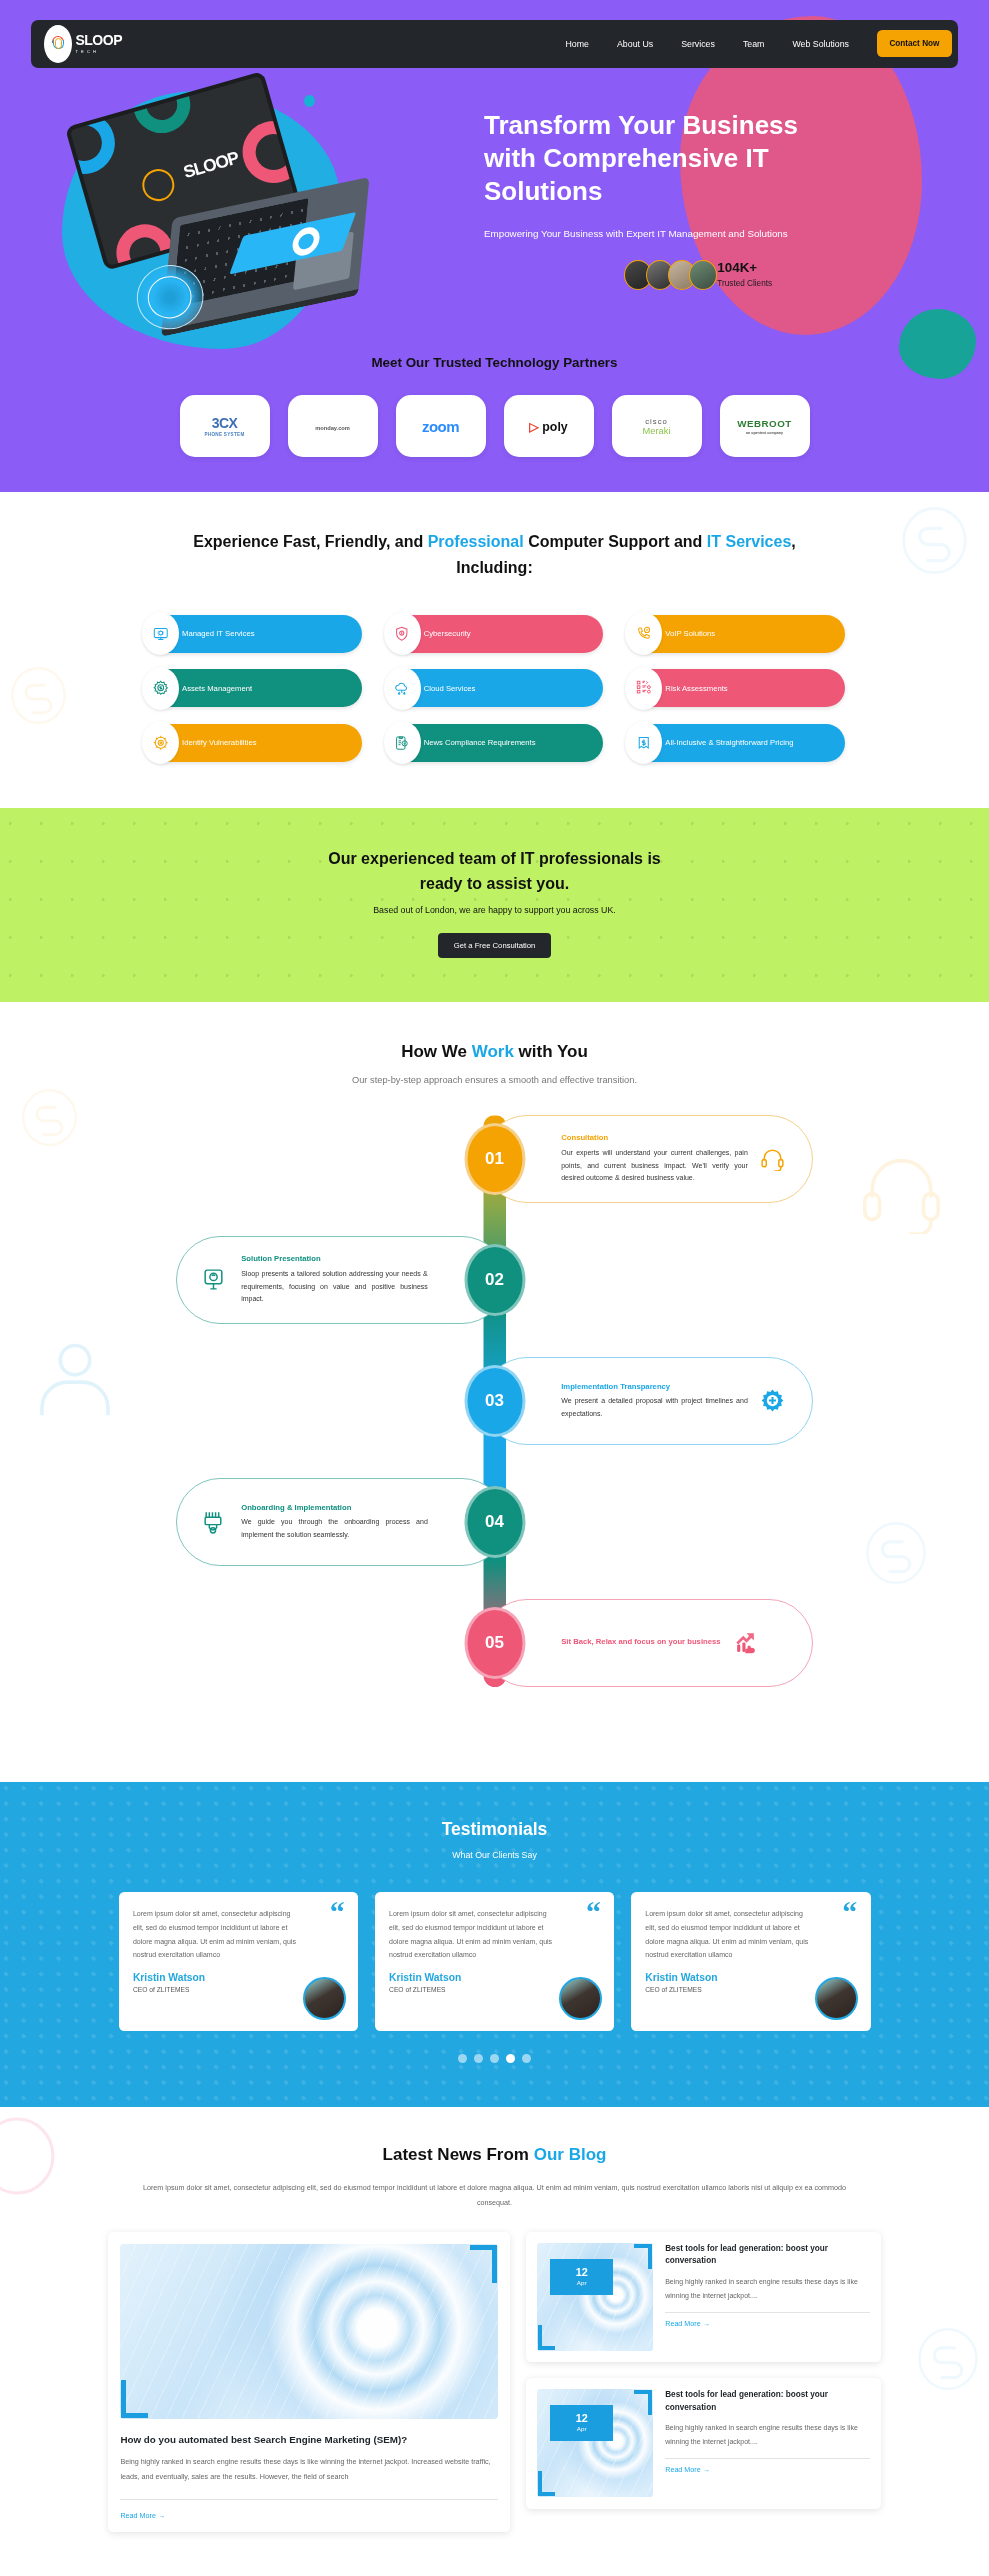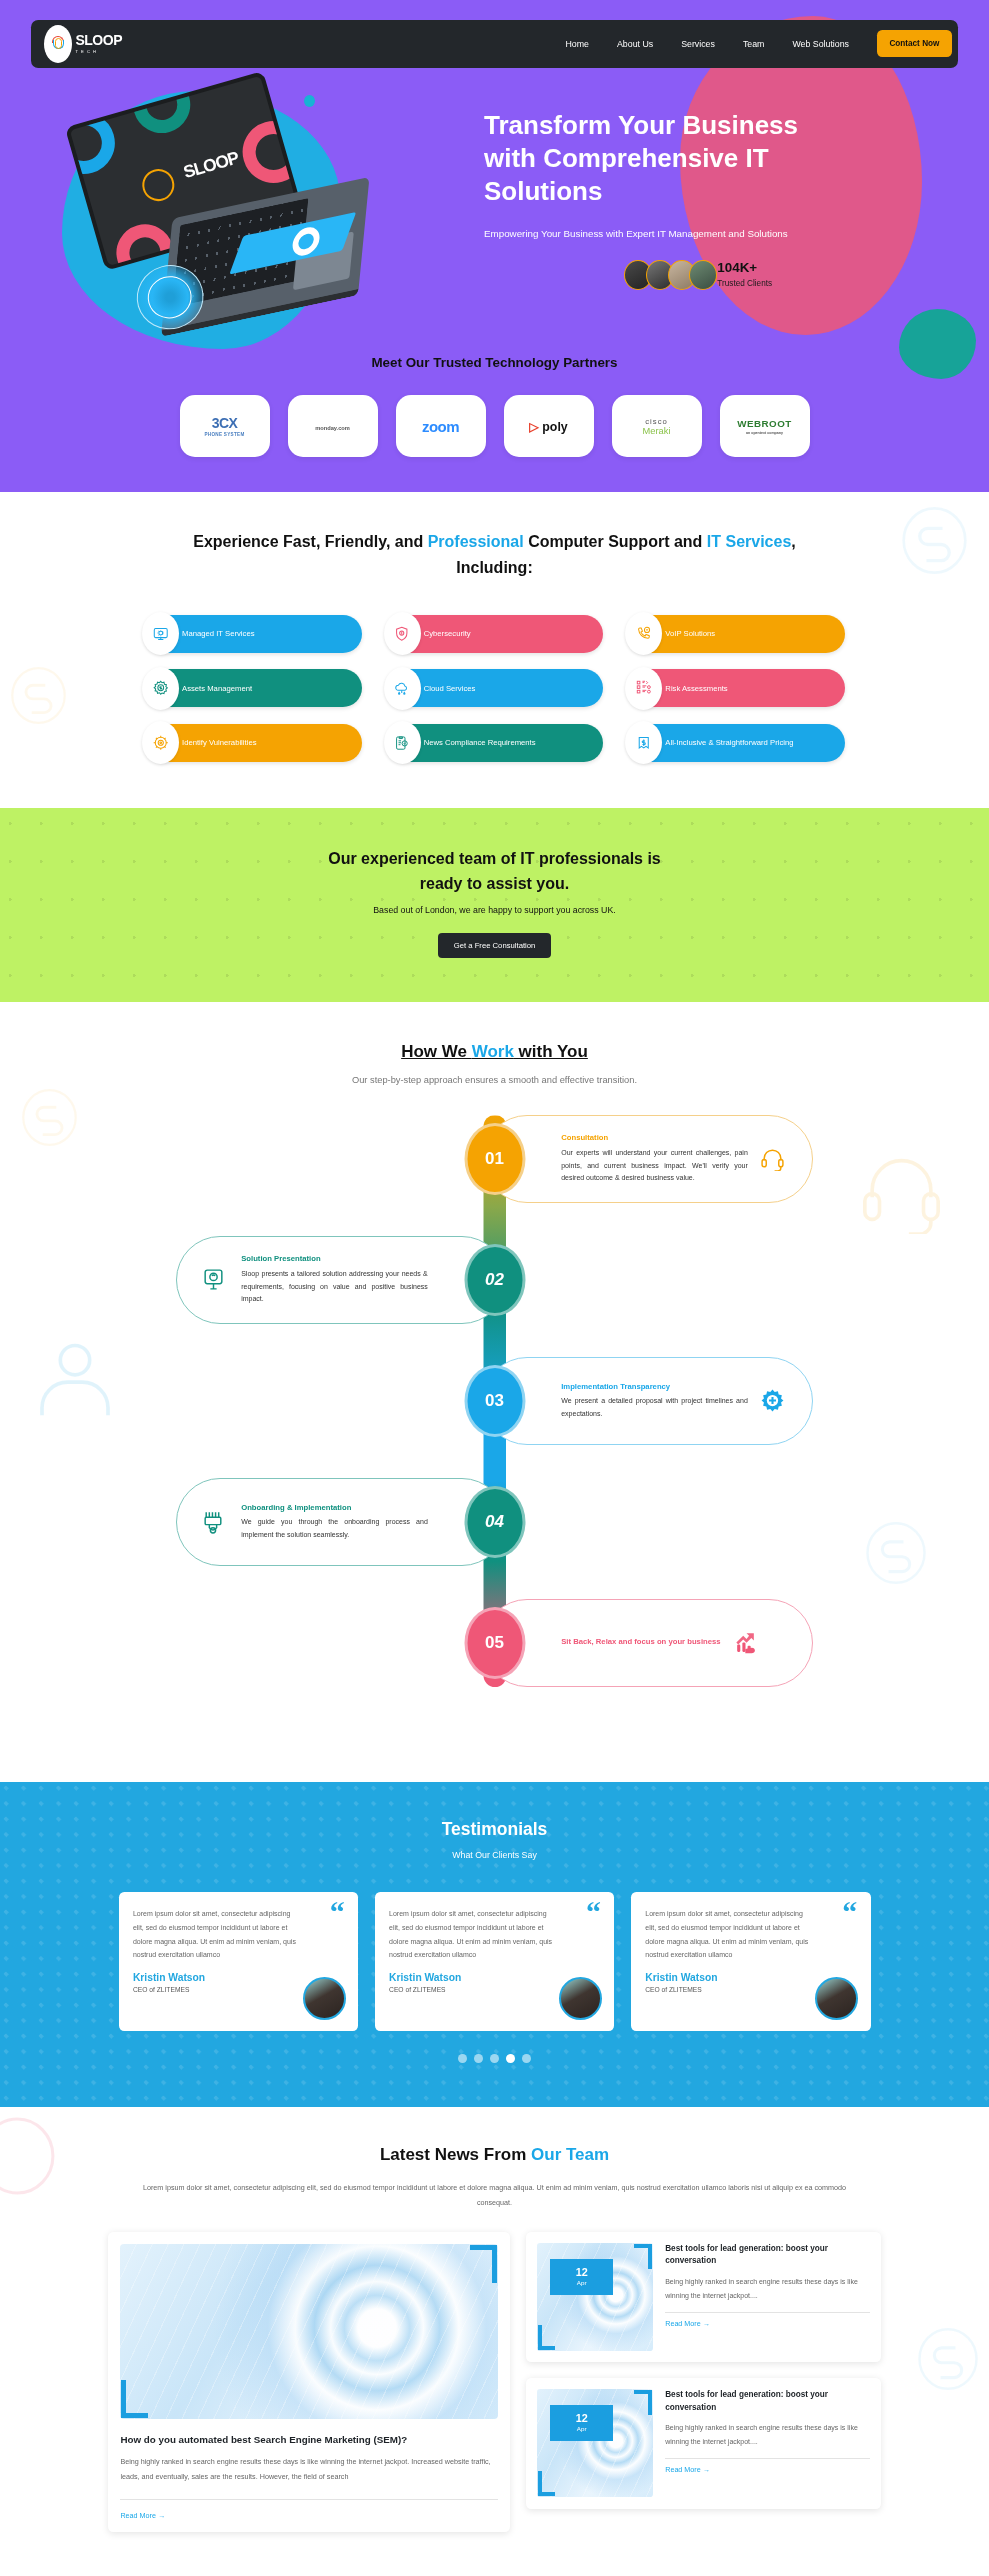--- a/index.html
+++ b/index.html
@@ -166,21 +166,21 @@
   }
   .banner h2 { position:relative; font-size:16px; font-weight:800; color:#111; line-height:1.6;}
   .banner p { position:relative; font-size:8.8px; color:#111; margin-top: 8.2px;}
   .banner-btn {
     position:relative; margin-top: 17.5px; background:#23272b; color:#fff; border:none;
     border-radius:4.1px; padding: 8.2px 15.5px; font-size:7.7px; cursor:pointer; font-family:inherit;
   }
 
   
   .how { position:relative; padding: 40px 0 62px; background:#fff; overflow:hidden;}
-  .how h2 { text-align:center; font-size:17px; font-weight:800; color:#111;text-decoration:underline;}
+  .how h2 { text-align:center; font-size:17px; font-weight:800; color:#111;}
   .how-sub { text-align:center; font-size:9.3px; color:#777; margin-top: 13.4px;}
   .steps { position:relative; width: 639px; margin: 30px auto 0; }
   .spine {
     position:absolute; left: 50%; top: 0; width: 23px; height: 100%;
     transform: translateX(-50%);
     background: linear-gradient(180deg,#f5a302 0%, #8aa84a 16%, #10907f 33%, #1aa7e8 52%, #1aa7e8 64%, #10907f 78%, #ef5777 96%);
     border-radius: 15.5px;
     clip-path: polygon(0 0,100% 0,100% 100%,0 100%);
   }
   .step { position:relative; height: 88px; margin-bottom: 33px; }
@@ -193,21 +193,21 @@
   .step.left .step-card { right: 50%; margin-right: -11.3px; padding-right: 77px; }
   .circle {
     position:absolute; top: 50%; transform: translate(-50%,-50%);
     left: 50%; width: 61px; height: 72px; border-radius: 50%;
     display:flex; align-items:center; justify-content:center;
     color:#fff; font-size: 17px; font-weight:700; z-index: 5;
     border: 3.6px solid #fff;
   }
   .c-org{background:#f5a302;} .c-teal{background:#10907f;}
   .c-blue{background:#1aa7e8;} .c-pink{background:#ef5777;}
-  .b-org{border-color:#f5d08a;} .b-teal{border-color:#7fc5bc;font-style:italic;}
+  .b-org{border-color:#f5d08a;} .b-teal{border-color:#7fc5bc;}
   .b-blue{border-color:#8fd4f2;} .b-pink{border-color:#f5a3b6;}
   .step-title { font-size: 7.7px; font-weight:700; margin-bottom: 4.1px;}
   .t-org{color:#f5a302;} .t-teal{color:#10907f;} .t-blue{color:#1aa7e8;} .t-pink{color:#ef5777;}
   .step-body { font-size: 7px; color:#333; line-height: 1.85; text-align: justify;}
   .step-ico { flex: 0 0 28px; }
   .step-ico svg { width: 25px; height: 25px;}
 
   
   .testi { background:#22a7e0; padding: 37px 0 44px; position:relative; overflow:hidden;}
   .testi::before{
@@ -685,21 +685,21 @@
       </svg>
   </div>
   <div class="wm" style="right:10.3px;top:216px;">
     <svg width="62" height="72" viewBox="0 0 100 100">
         <ellipse cx="50" cy="50" rx="46" ry="48" fill="none" stroke="#1aa7e8" stroke-width="4"></ellipse>
         <path d="M62 32 H40 a12 12 0 0 0 0 24 h20 a12 12 0 0 1 0 24 H38" fill="none" stroke="#1aa7e8" stroke-width="5"></path>
       </svg>
   </div>
 
   <h2>
-    <span>Latest News From </span><span class="accent-blue">Our Team</span>
+    <span>Latest News From </span><span class="accent-blue">Our Blog</span>
   </h2>
   <p class="blog-sub">Lorem ipsum dolor sit amet, consectetur adipiscing elit, sed do eiusmod tempor incididunt ut labore et dolore magna aliqua. Ut enim ad minim veniam, quis nostrud exercitation ullamco laboris nisi ut aliquip ex ea commodo consequat.</p>
 
   <div class="blog-grid">
     <article class="blog-main">
       <div class="thumb-wrap">
         <div class="thumb"></div>
         <span class="corner tr"></span>
         <span class="corner bl"></span>
       </div>

